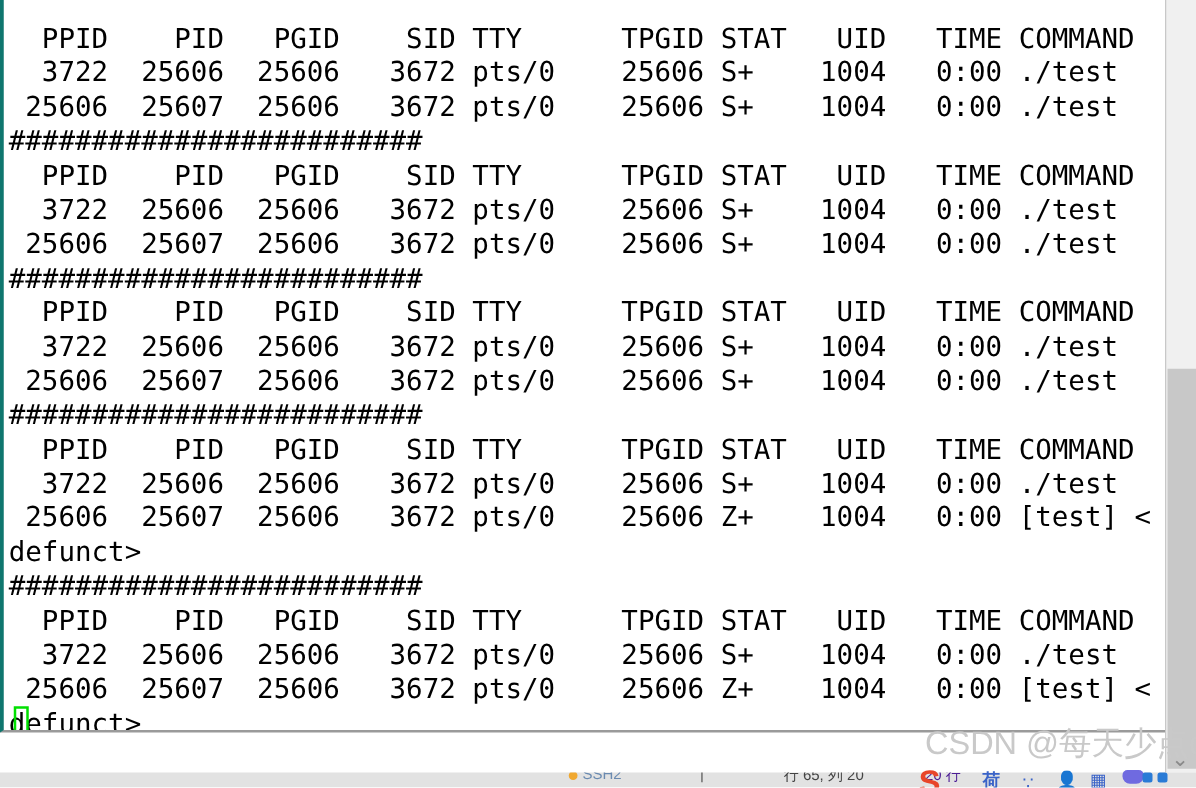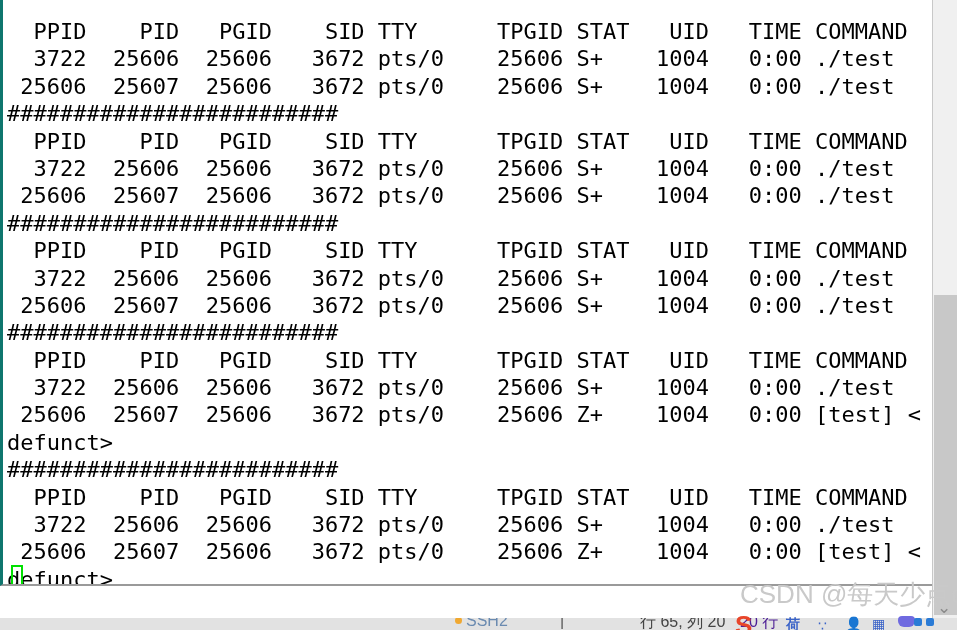--- a/index.html
+++ b/index.html
@@ -94,41 +94,41 @@
     background: #e2e2e2;
     overflow: hidden;
   }
   #status-bar-inner {
     position: absolute;
     left: 0;
     top: -9px;
     width: 957px;
     height: 22px;
     font-family: "Liberation Sans", sans-serif;
-    font-size: 16px;
+    font-size: 12px;
     color: #555555;
     white-space: nowrap;
   }
   .status-item {
     position: absolute;
     top: 3px;
     white-space: nowrap;
   }
   #status-ssh-dot {
     position: absolute;
     left: 455px;
     top: 8px;
     width: 7px;
     height: 7px;
     border-radius: 50%;
     background: #f0a830;
   }
   #status-ssh-label { left: 466px; color: #6a8ab0; }
   #status-sep { left: 560px; }
-  #status-rowcol { left: 640px; color: #444; }
+  #status-rowcol { left: 627px; color: #444; }
   #status-encoding { left: 740px; color: #4c1d95; }
 
   
   #watermark {
     position: absolute;
     left: 740px;
     top: 577px;
     font-family: "Liberation Sans", sans-serif;
     font-size: 26px;
     color: #c9c9c9;

